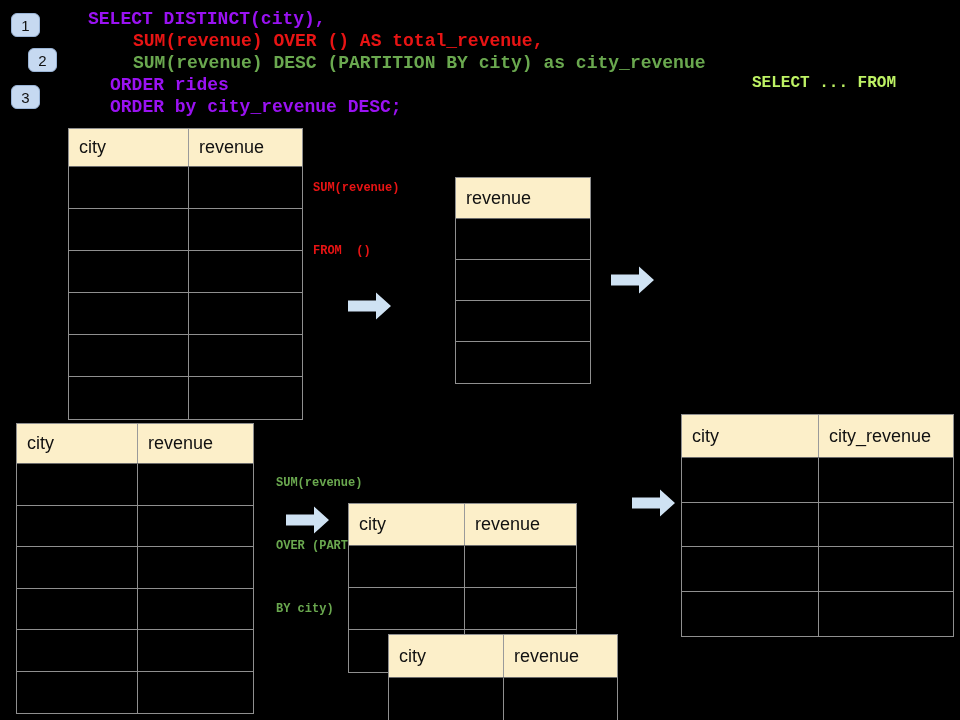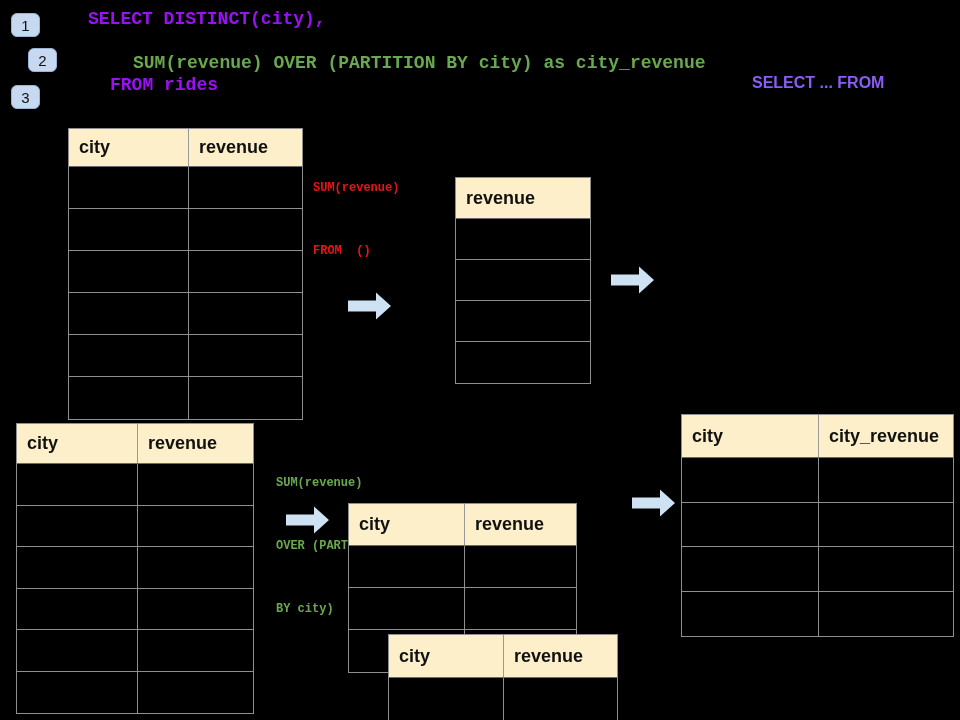--- a/index.html
+++ b/index.html
@@ -19,30 +19,30 @@
         white-space:pre;font-size:18px;line-height:22px;text-align:center;}
   .purple{color:#9a12f2}
   .red{color:#e81414}
   .green{color:#6aa84f}
   .sql-l1{left:88px;top:8px}
   .sql-l2{left:133px;top:30px}
   .sql-l3{left:133px;top:52px}
   .sql-l4{left:110px;top:74px}
   .sql-l5{left:110px;top:96px}
 
-  .note{position:absolute;left:752px;top:33px;font-family:Liberation Sans, sans-serif;
-        font-weight:bold;font-size:16px;line-height:20px;white-space:pre;color:#8b5cf6;text-align:center;}
+  .note{position:absolute;left:752px;top:33px;font-family:Liberation Mono, monospace;
+        font-weight:bold;font-size:16px;line-height:20px;white-space:pre;color:#bef264;text-align:center;}
 
   .lbl{position:absolute;font-family:"Liberation Mono",monospace;font-weight:bold;
        font-size:12px;line-height:21px;white-space:pre;}
   .lbl-total{left:313px;top:136px;color:#e81414;}
   .lbl-part{left:276px;top:431px;color:#6aa84f;}
 
   
-  .tbl{position:absolute;background:#000;border:1px solid #8f8f8f;box-sizing:border-box;font-weight:bold;}
+  .tbl{position:absolute;background:#000;border:1px solid #8f8f8f;box-sizing:border-box;}
   .thead{height:var(--hh);display:flex;background:#fcefc9;border-bottom:1px solid #6b6b6b;
          box-sizing:border-box;}
   .th{display:flex;align-items:center;padding-left:10px;box-sizing:border-box;
       font-size:18px;color:#111;overflow:hidden;}
   .th.col1{width:var(--c1);}
   .th.col2{flex:1;border-left:1px solid #9a9a9a;}
   .th.colfull{flex:1;}
   .tbody{display:block;}
   .tr{height:var(--rh);display:flex;border-bottom:1px solid #8f8f8f;box-sizing:border-box;}
   .tbody .tr:last-child{border-bottom:none;}
@@ -68,22 +68,24 @@
 </head>
 <body>
 
 <div class="canvas">
 
   <div class="badge" id="b1">1</div>
   <div class="badge" id="b2">2</div>
   <div class="badge" id="b3">3</div>
 
   <div class="code sql-l1 purple">SELECT DISTINCT(city),</div>
-  <div class="code sql-l3 green">SUM(revenue) OVER (PARTITION BY city) as city_revenue</div>
-  <div class="code sql-l4 purple">FROM rides</div>
+  <div class="code sql-l2 red">SUM(revenue) OVER () AS total_revenue,</div>
+  <div class="code sql-l3 green">SUM(revenue) DESC (PARTITION BY city) as city_revenue</div>
+  <div class="code sql-l4 purple">ORDER rides</div>
+  <div class="code sql-l5 purple">ORDER by city_revenue DESC;</div>
 
   <div class="note">
     <div>SELECT ... FROM</div>
   </div>
 
   <div class="lbl lbl-total">
     <div>SUM(revenue)</div>
     <div>FROM  ()</div>
   </div>
 

